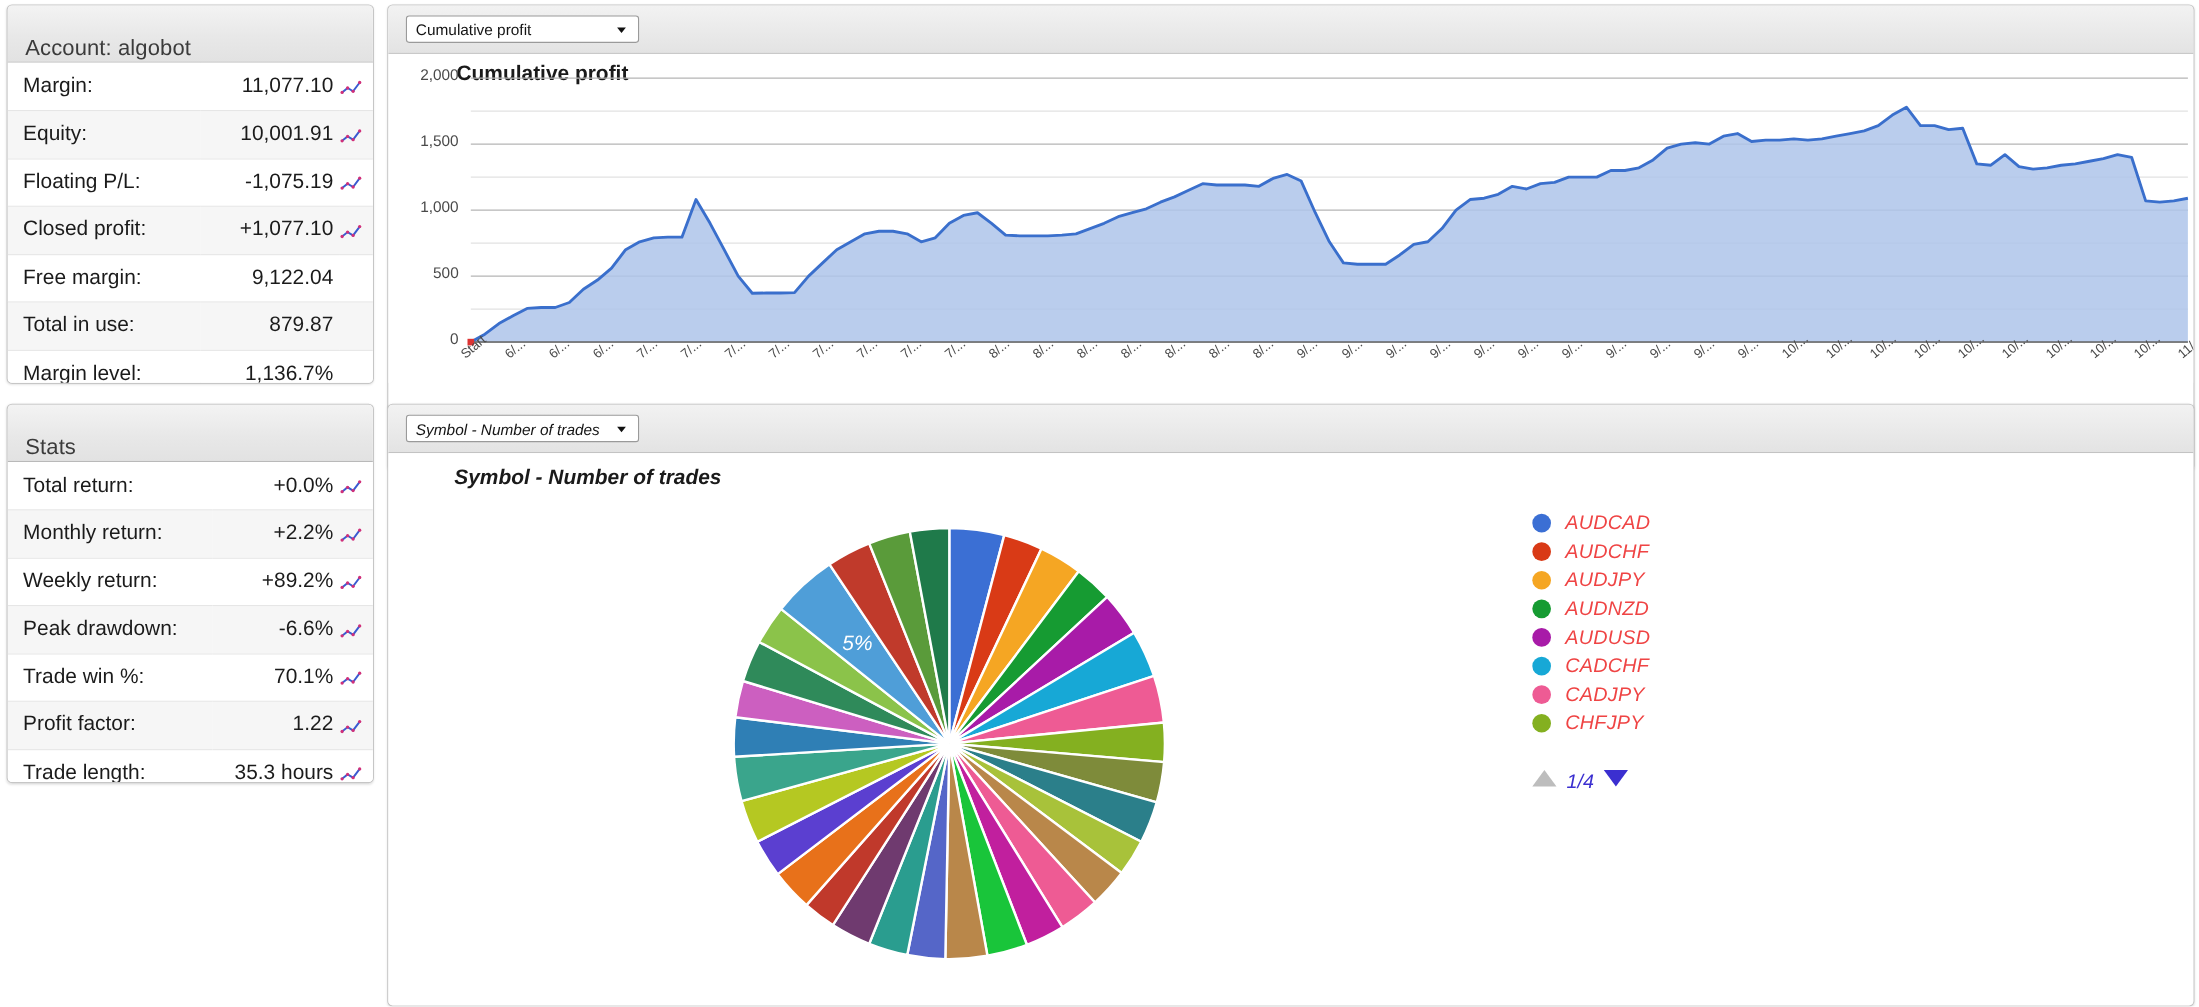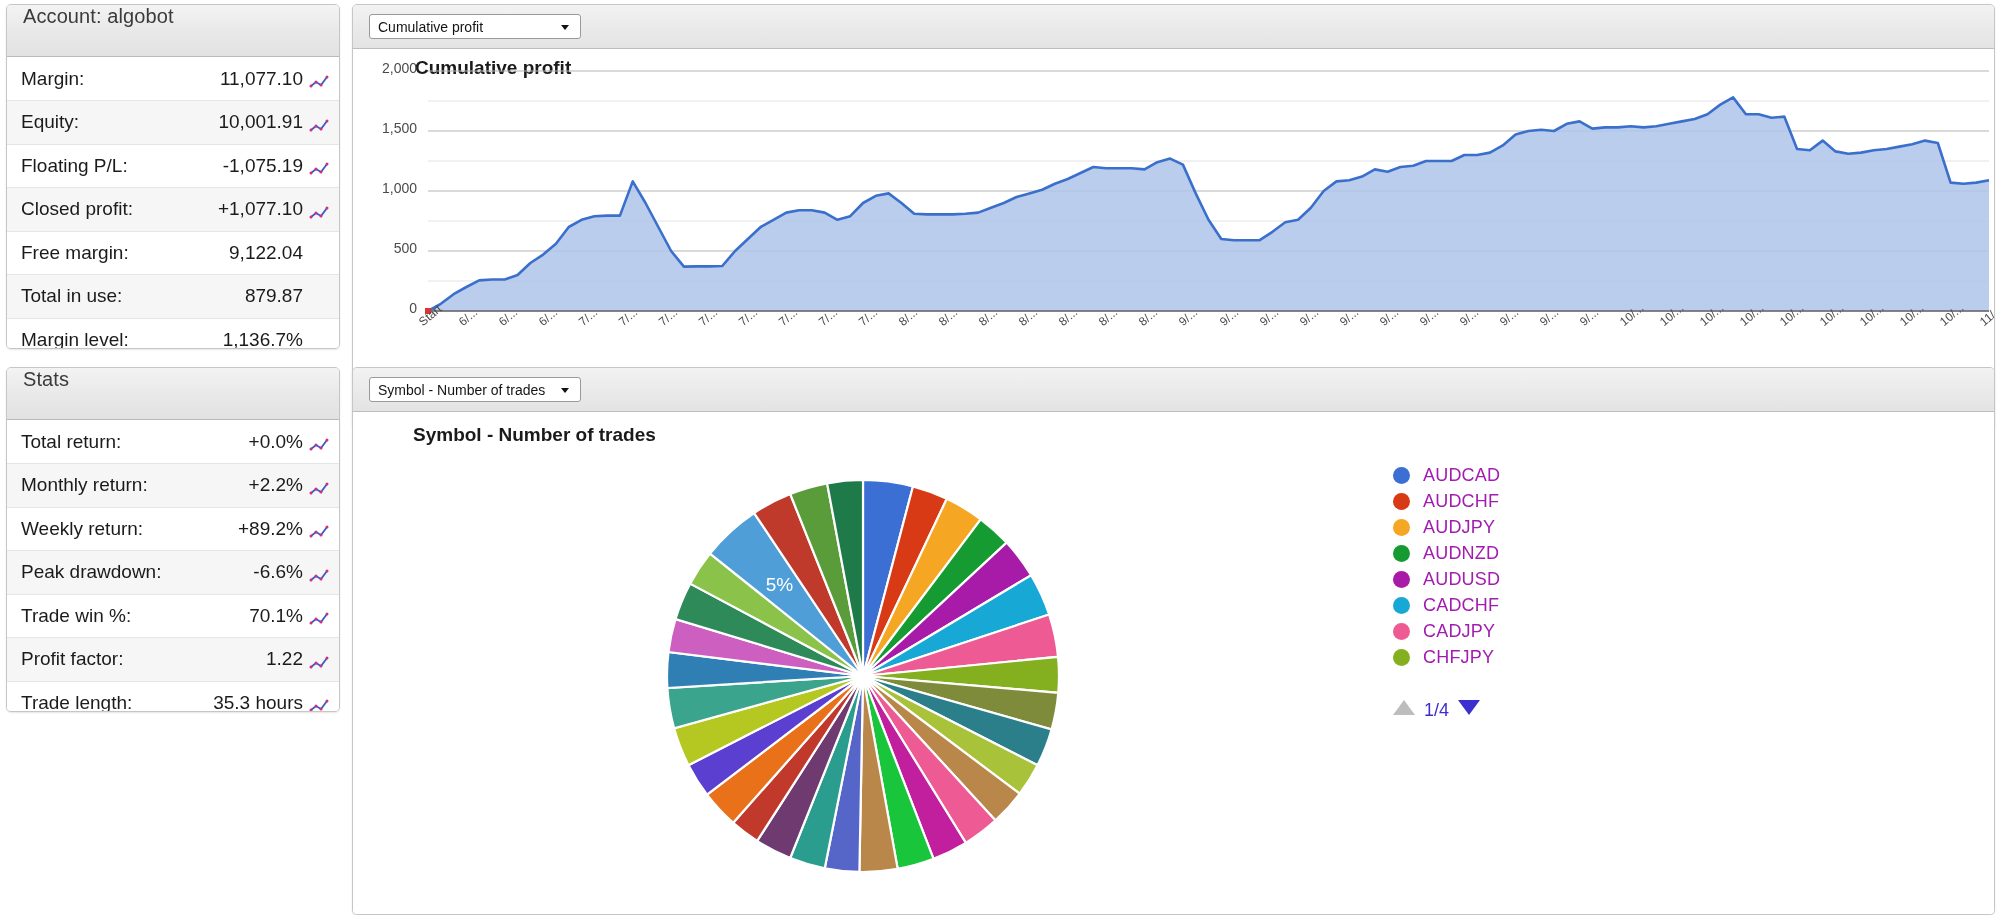--- a/index.html
+++ b/index.html
@@ -23,21 +23,21 @@
     border: 1px solid #c6c6c6;
     border-radius: 5px;
     box-shadow: 0 1px 2px rgba(0,0,0,0.10);
     overflow: hidden;
   }
   .panel-head {
     height: 52px;
     background: linear-gradient(to bottom, #f3f3f3 0%, #e8e8e8 55%, #e2e2e2 100%);
     border-bottom: 1px solid #b9b9b9;
     display: flex;
-    align-items: flex-start;
+    align-items: flex-end;
     padding: 0 16px;
   }
   .panel-head-title {
     font-size: 20px;
     color: #3b3b3b;
     letter-spacing: .1px;
   }
 
   
   .kv-table { width: 100%; border-collapse: collapse; }
@@ -145,21 +145,21 @@
     cursor: pointer;
   }
   .legend-dot {
     width: 17px; height: 17px;
     border-radius: 50%;
     flex: none;
     margin-right: 13px;
   }
   .legend-text {
     font-size: 18px;
-    color: #a21caf;
+    color: #ef4444;
     letter-spacing: .2px;
     text-align: center;
   }
   .pager {
     position: absolute;
     display: flex;
     align-items: flex-start;
     gap: 9px;
   }
   .tri {
@@ -409,21 +409,21 @@
         <div class="xtick" style="left: 1383.85px; top: 269px;">10/...</div>
         <div class="xtick" style="left: 1423.87px; top: 269px;">10/...</div>
         <div class="xtick" style="left: 1463.9px; top: 269px;">10/...</div>
         <div class="xtick" style="left: 1503.92px; top: 269px;">10/...</div>
         <div class="xtick" style="left: 1543.95px; top: 269px;">10/...</div>
         <div class="xtick" style="left: 1583.97px; top: 269px;">10/...</div>
         <div class="xtick" style="left: 1624px; top: 269px;">11/...</div>
       </div>
   </div>
 
-  <div class="panel" style="left:352px; top:367px; width:1643px; height:548px;">
+  <div class="panel" style="left:352px; top:367px; width:1643px; height:548px;font-style:italic;">
     <div class="chart-head">
       <div class="combo">
         <span class="combo-label">Symbol - Number of trades</span>
         <svg class="chev" viewBox="0 0 14 14">
           <path d="M3 5 L7 10 L11 5 Z" fill="#111"></path>
         </svg>
       </div>
     </div>
     <div class="chart-body" style="height:502px;">
       <div class="chart-title" style="left:60px; top:12px;">Symbol - Number of trades</div>

